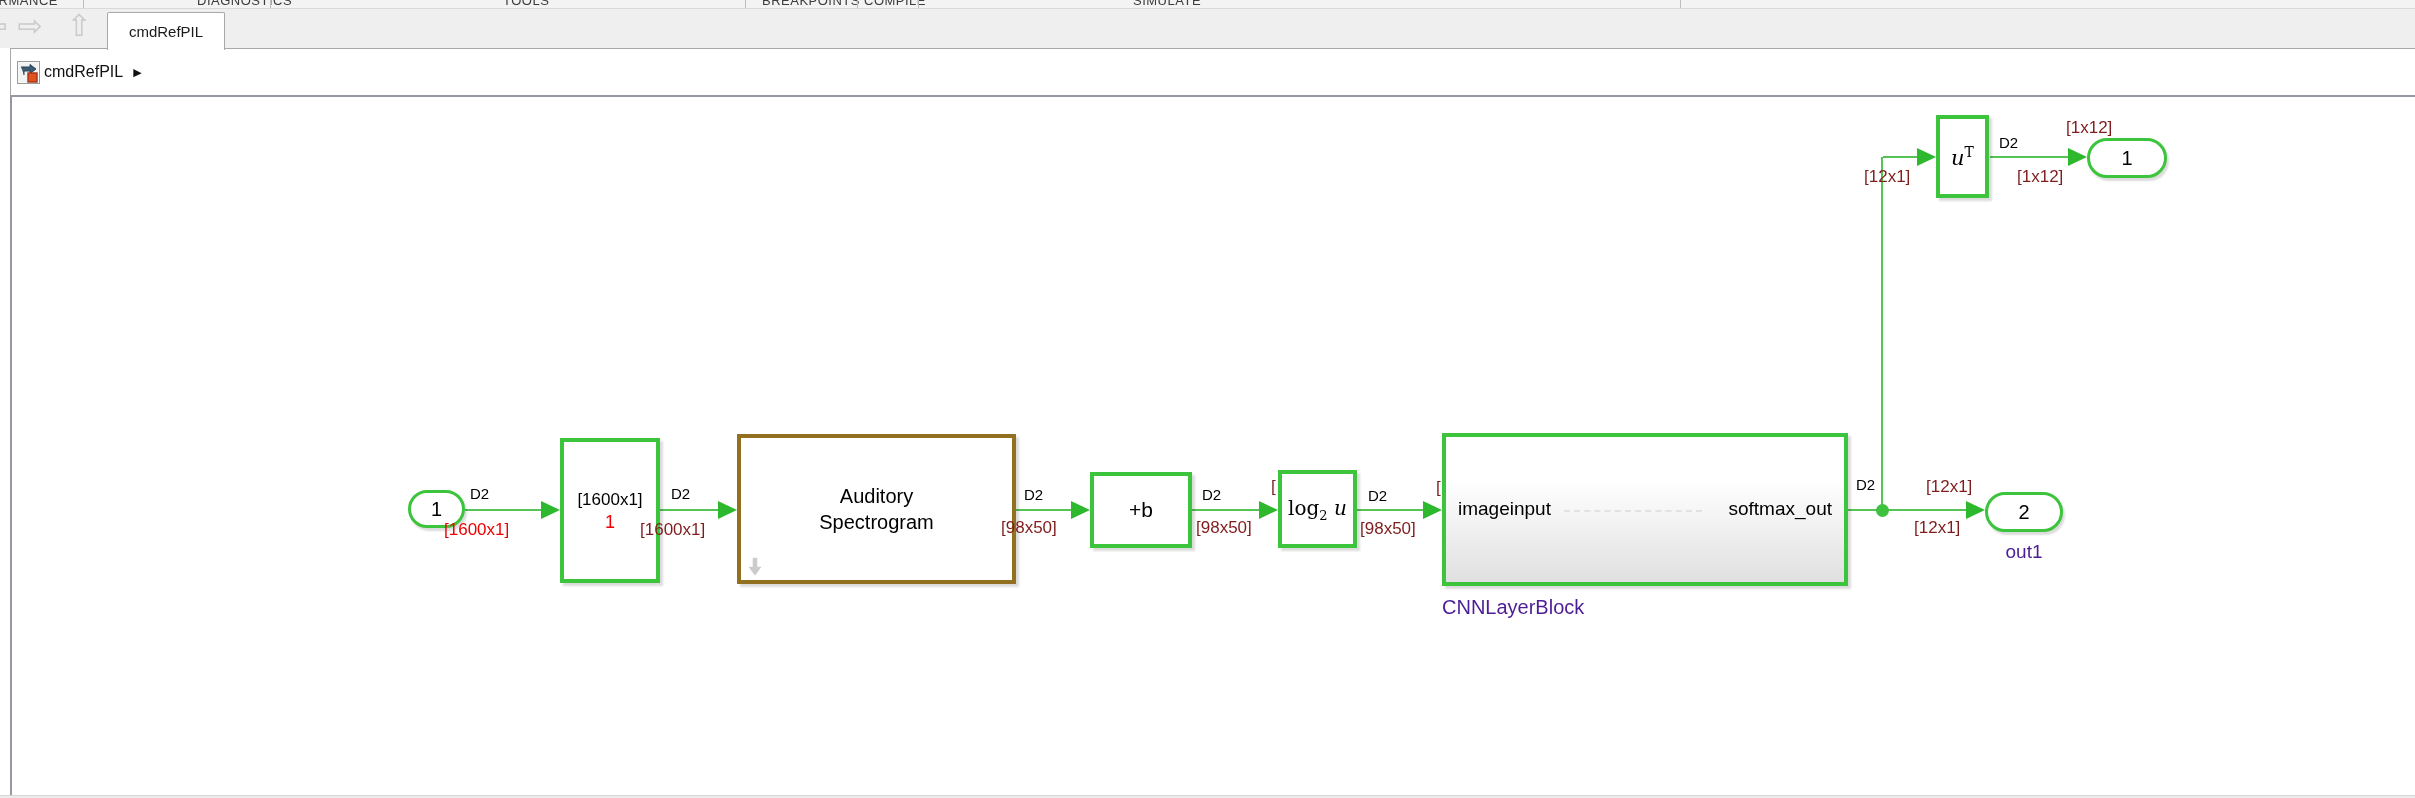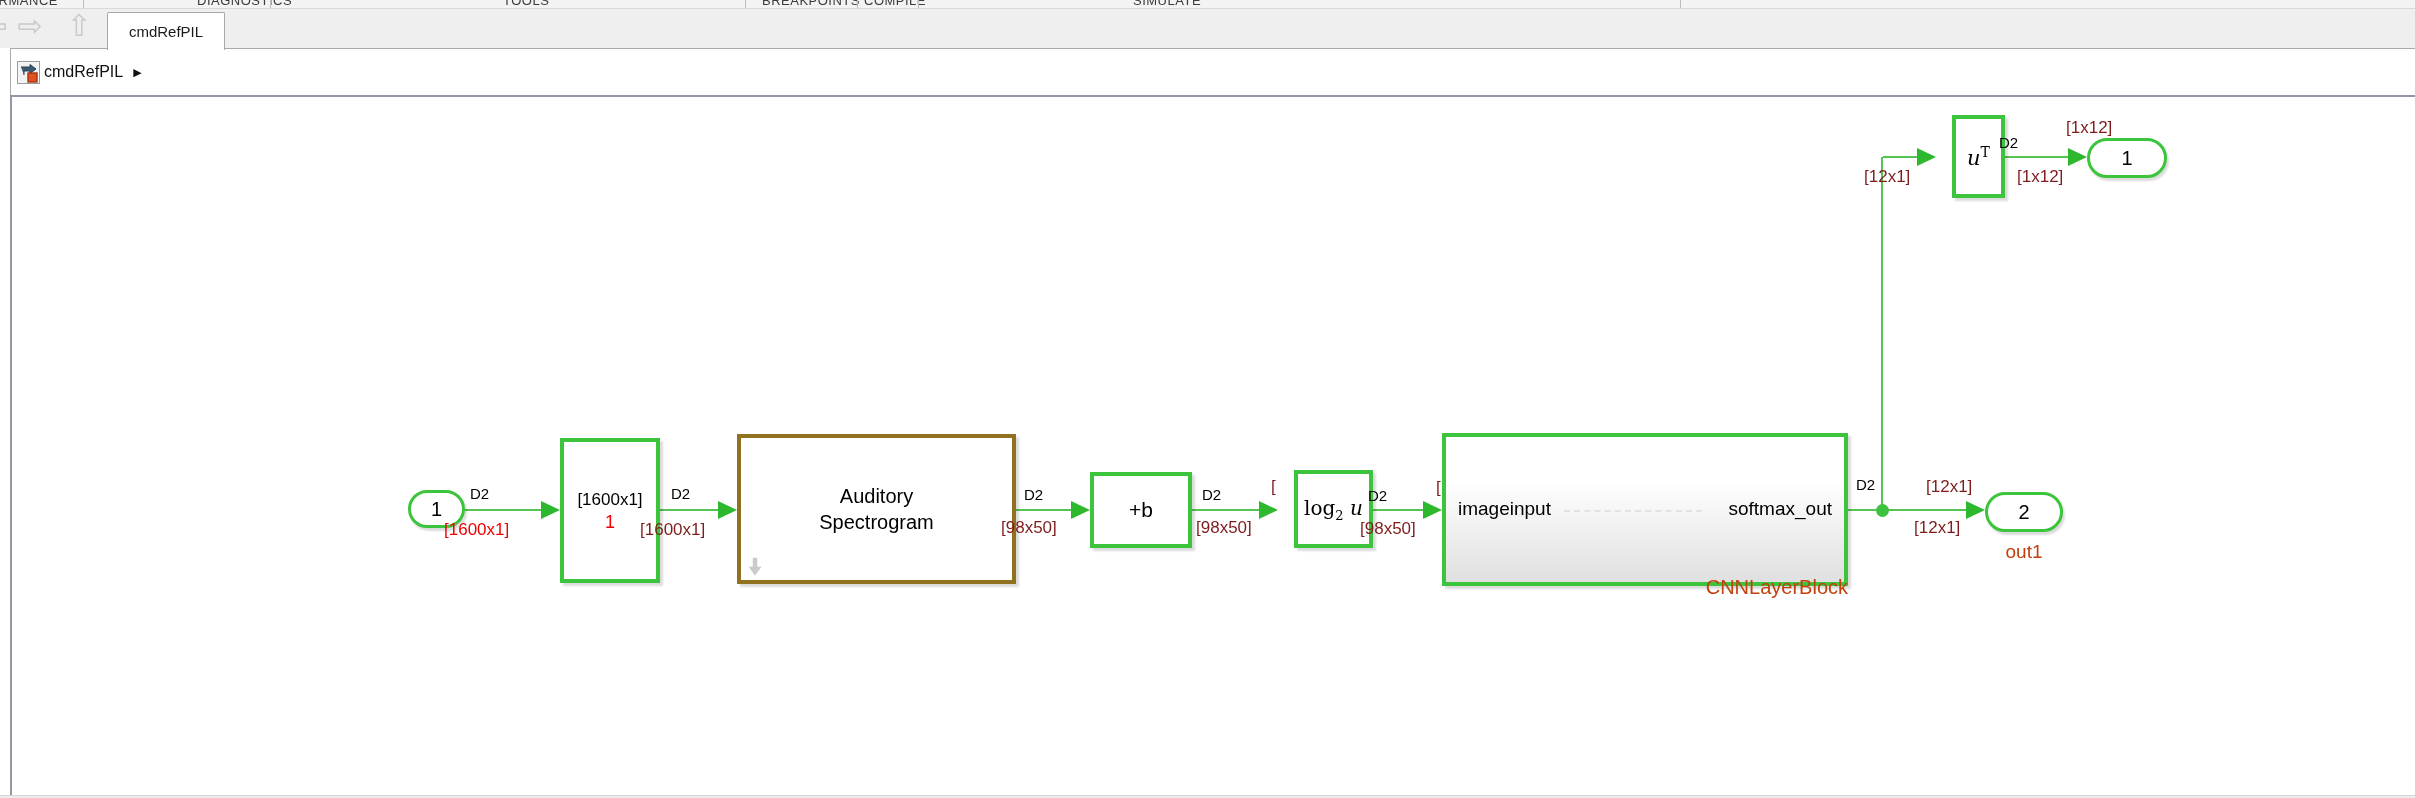--- a/index.html
+++ b/index.html
@@ -57,22 +57,22 @@
     box-shadow:3px 3px 2px rgba(0,0,0,0.14);
   }
   .oval{
     position:absolute;background:#ffffff;border:3px solid #3cc43c;border-radius:20px;box-sizing:border-box;
     display:flex;align-items:center;justify-content:center;font-size:20px;color:#000;
     box-shadow:2px 3px 2px rgba(0,0,0,0.14);
   }
   .slabel{position:absolute;font-size:15px;color:#000;white-space:nowrap;}
   .dlabel{position:absolute;font-size:17px;color:#7f1d1d;white-space:nowrap;}
   .red{color:#f00000;}
-  .blockname{position:absolute;font-size:20px;color:#c2410c;white-space:nowrap;}
-  .serifmath{font-family:"DejaVu Serif","Liberation Serif",serif;margin-left:16px;}
+  .blockname{position:absolute;font-size:20px;color:#4c1d95;white-space:nowrap;}
+  .serifmath{font-family:"DejaVu Serif","Liberation Serif",serif;}
   .cnn-fill{background:linear-gradient(#ffffff 30%,#e0e0e0 100%);}
   .cnn-dash{position:absolute;left:118px;top:50%;width:138px;height:0;border-top:2px dashed #e2e2e2;}
   .cnn-port{position:absolute;font-size:19px;color:#000;top:50%;transform:translateY(-55%);}
 </style>
 </head>
 <body>
 
 <div class="ribbon">
   <span class="rlabel" style="left:-12px">ORMANCE</span>
   <span class="rlabel" style="left:197px">DIAGNOSTICS</span>
@@ -153,21 +153,21 @@
   <span>
     <span>log</span><sub style="font-size:13px">2</sub>&nbsp;<i>u</i>
   </span>
 </div>
 
 <div class="blk cnn-fill" style="left:1442px;top:433px;width:406px;height:153px">
   <span class="cnn-port" style="left:12px">imageinput</span>
   <div class="cnn-dash"></div>
   <span class="cnn-port" style="right:12px">softmax_out</span>
 </div>
-<div class="blockname" style="left:1442px;top:576px;width:406px;text-align:right">CNNLayerBlock</div>
+<div class="blockname" style="left:1442px;top:596px;width:406px;text-align:left">CNNLayerBlock</div>
 
 <div class="blk serifmath" style="left:1936px;top:115px;width:53px;height:83px;font-size:21px">
   <span><i>u</i><sup style="font-size:14px">T</sup></span>
 </div>
 
 <div class="oval" style="left:2087px;top:138px;width:80px;height:40px">1</div>
 
 <div class="oval" style="left:1985px;top:492px;width:78px;height:40px">2</div>
 <div class="blockname" style="left:1985px;top:541px;width:78px;text-align:center;font-size:19px">out1</div>
 

